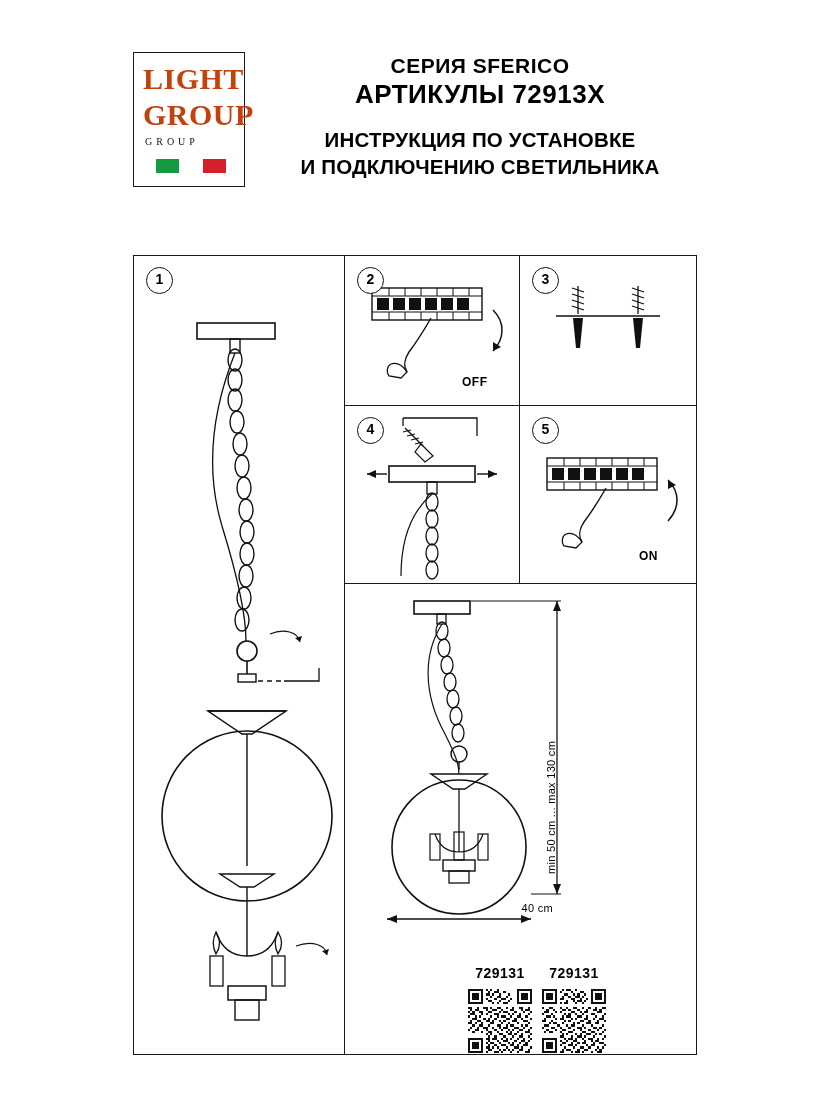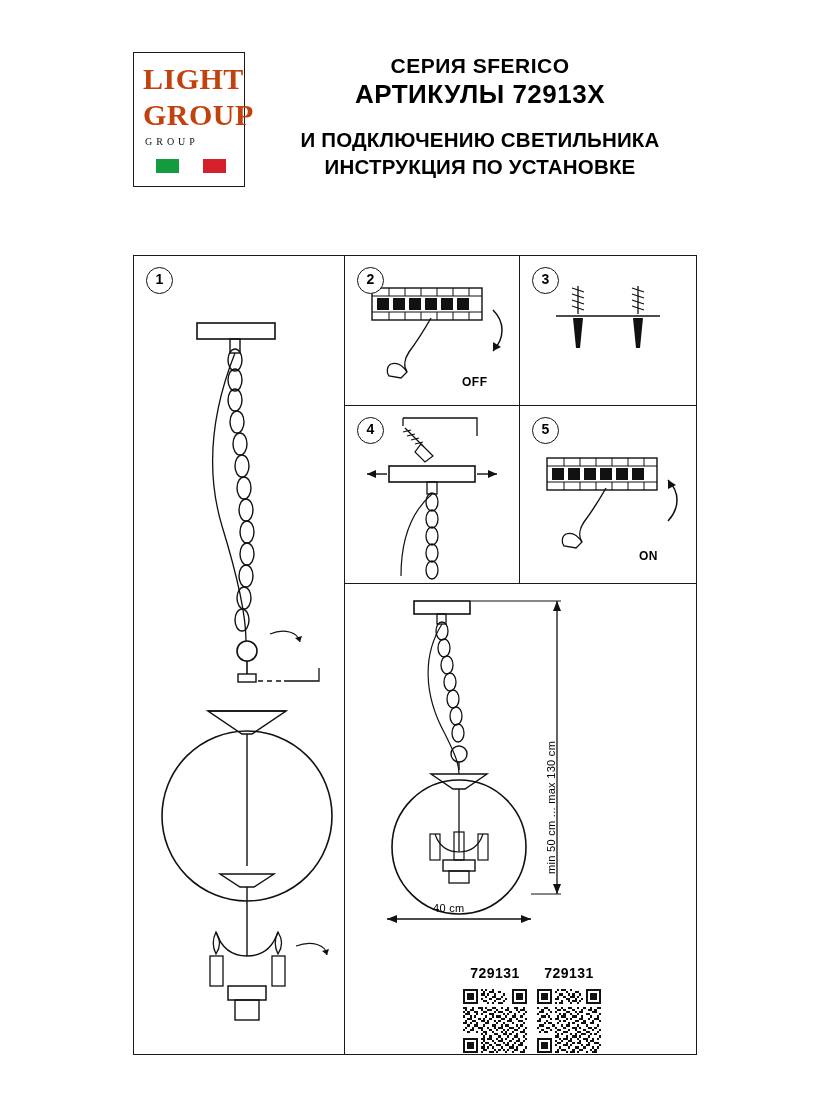--- a/index.html
+++ b/index.html
@@ -151,25 +151,25 @@
   }
   .dim-vert {
     transform: rotate(-90deg);
     transform-origin: left top;
     white-space: nowrap;
   }
 
   
   .code-row {
     position: absolute;
-    left: 458px;
+    left: 436px;
     top: 965px;
     width: 175px;
     display: flex;
-    justify-content: flex-start;
+    justify-content: flex-end;
   }
   .code-item { width: 74px; text-align: center; }
   .code-num {
     font-size: 14px;
     font-weight: bold;
     letter-spacing: 0.5px;
     margin-bottom: 8px;
   }
   .qr { width: 64px; height: 64px; margin: 0 auto; display:block; }
 
@@ -189,22 +189,22 @@
       <span class="flag-g"></span>
         <span class="flag-w"></span>
         <span class="flag-r"></span>
     </div>
   </div>
 
   <div class="header-text">
     <div class="series-line">СЕРИЯ SFERICO</div>
     <div class="art-line">АРТИКУЛЫ 72913X</div>
     <div class="instr">
+      <div>ИНСТРУКЦИЯ ПО УСТАНОВКЕ</div>
       <div>И ПОДКЛЮЧЕНИЮ СВЕТИЛЬНИКА</div>
-      <div>ИНСТРУКЦИЯ ПО УСТАНОВКЕ</div>
     </div>
   </div>
 
   <div class="frame">
 
     <div class="panel p1">
       <div class="step-num" style="left:12px; top:11px;">1</div>
 
       <svg width="211" height="798" viewBox="0 0 211 798">
 
@@ -440,21 +440,21 @@
         <path d="M212 310 l -4 -10 l 8 0 z" fill="#111"></path>
         <line x1="126" y1="17" x2="216" y2="17" class="ln" stroke-width="1"></line>
         <line x1="186" y1="310" x2="216" y2="310" class="ln" stroke-width="1"></line>
 
         <line x1="42" y1="335" x2="186" y2="335" class="ln" stroke-width="1.3"></line>
         <path d="M42 335 l 10 -4 l 0 8 z" fill="#111"></path>
         <path d="M186 335 l -10 -4 l 0 8 z" fill="#111"></path>
       </svg>
 
       <div class="dim-text dim-vert" style="left:200px; top:290px;">min 50 cm ... max 130 cm</div>
-      <div class="dim-text" style="left:88px; top:318px; width:120px; text-align:left;">40 cm</div>
+      <div class="dim-text" style="left:88px; top:318px; width:120px; text-align:right;">40 cm</div>
     </div>
 
   </div>
 
   <div class="code-row">
 
     <div class="code-item">
       <div class="code-num">729131</div>
       <svg class="qr" viewBox="0 0 29 29" shape-rendering="crispEdges">
         <rect width="29" height="29" fill="#fff"></rect>

